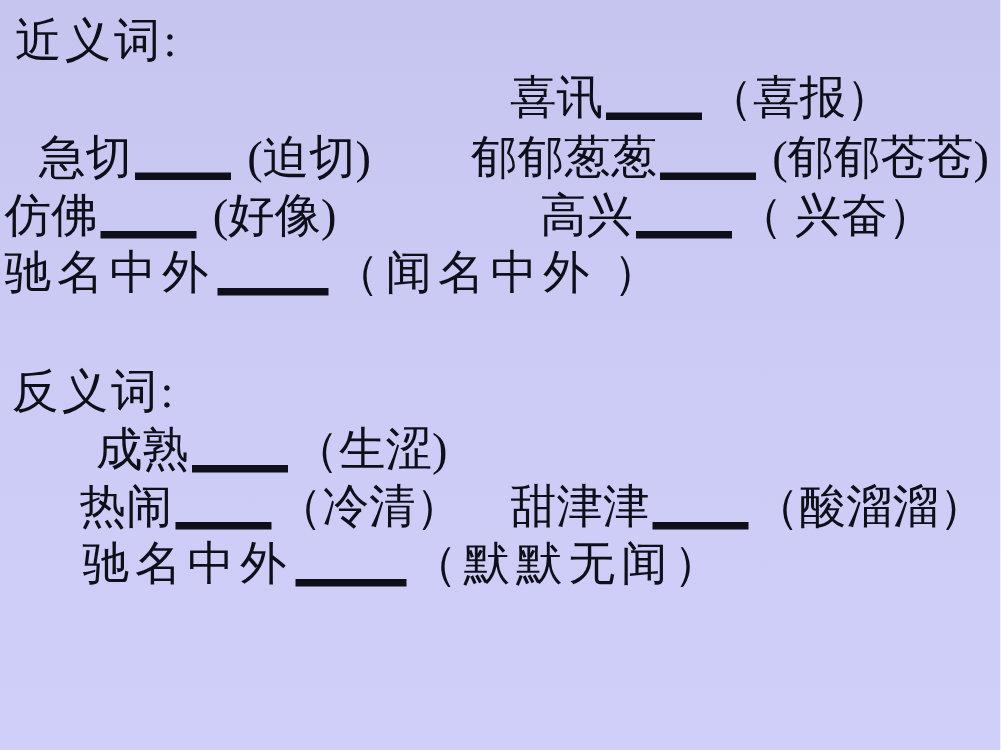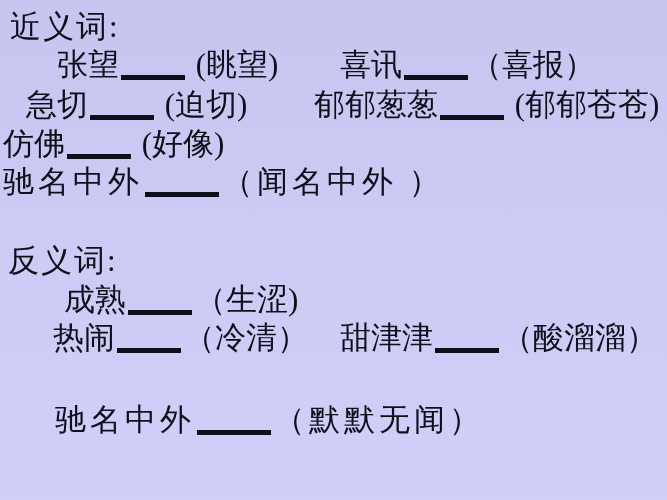--- a/index.html
+++ b/index.html
@@ -66,42 +66,42 @@
   #e-syn-1 { left: 340px; }
   #e-syn-2 { left: 26px; }
   #e-syn-3 { left: 314px; }
   #e-syn-4 { left: 3px; }
   #e-syn-5 { left: 360px; }
   #e-syn-6 { left: 3px; }
   #e-ant-0 { left: 64px; }
   #e-ant-1 { left: 345px; }
   #e-ant-2 { left: 53px; }
   #e-ant-3 { left: 340px; }
-  #e-ant-4 { left: 55px; margin-top: 44px; }
+  #e-ant-4 { left: 55px; }
 </style>
 </head>
 <body>
 
 <div class="slide">
 
   
   <div class="line heading" id="line-syn-head">近义词:</div>
 
   <div class="line" id="line-syn-1">
-    <span class="entry" id="e-syn-0"><span>张望</span><span class="dash">——</span> <span>(眺望)</span></span>
     <span class="entry" id="e-syn-1"><span>喜讯</span><span class="dash">——</span><span>（喜报）</span></span>
   </div>
 
   <div class="line" id="line-syn-2">
     <span class="entry" id="e-syn-3"><span>郁郁葱葱</span><span class="dash">——</span> <span>(郁郁苍苍)</span></span>
     <span class="entry" id="e-syn-2"><span>急切</span><span class="dash">——</span> <span>(迫切)</span></span>
   </div>
 
   <div class="line" id="line-syn-3">
     <span class="entry" id="e-syn-4"><span>仿佛</span><span class="dash">——</span> <span>(好像)</span></span>
+    <span class="entry" id="e-syn-5"><span>高兴</span><span class="dash">——</span><span>（ 兴奋）</span></span>
   </div>
 
   <div class="line" id="line-syn-4">
     <span class="entry spread" id="e-syn-6"><span>驰名中外</span><span class="dash">——</span><span>（闻名中外 ）</span></span>
   </div>
 
   
   <div class="line heading" id="line-ant-head">反义词:</div>
 
   <div class="line" id="line-ant-1">

